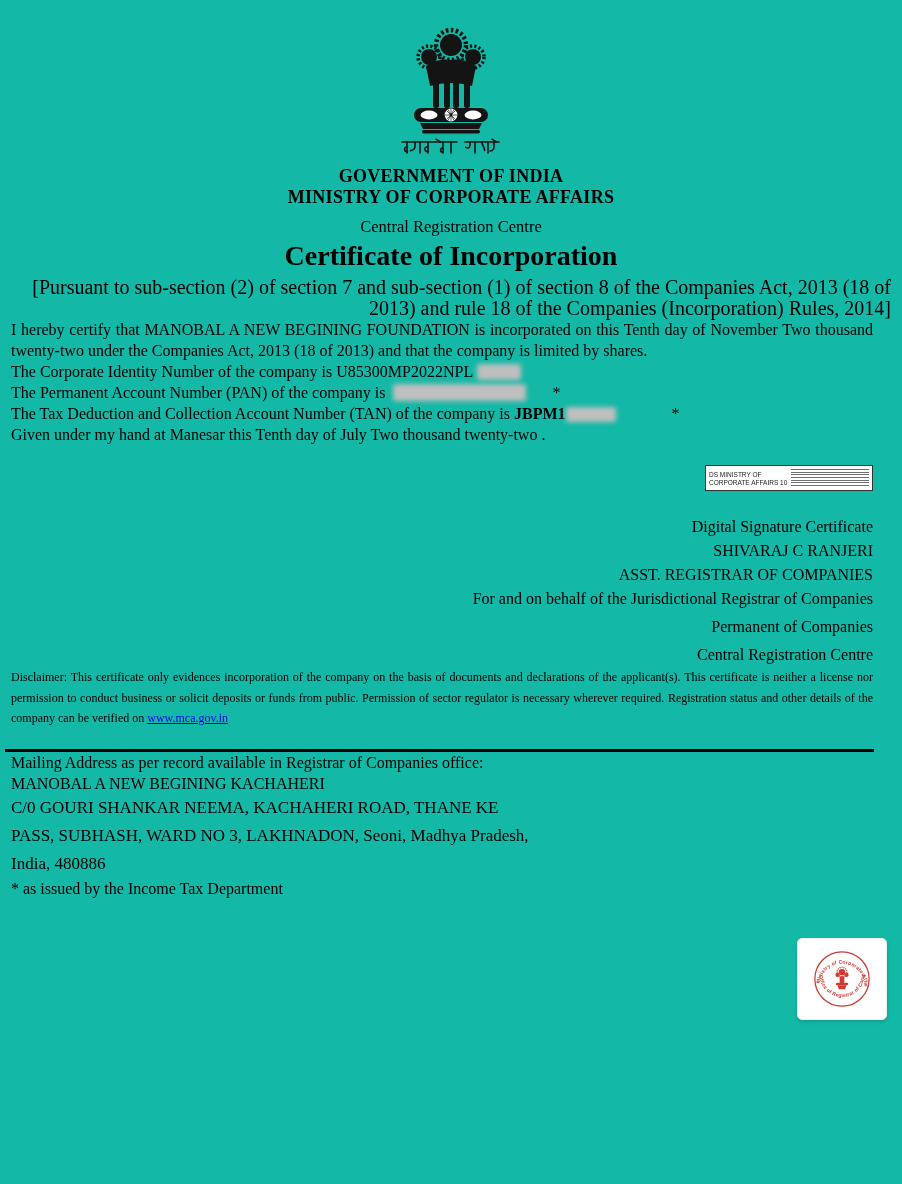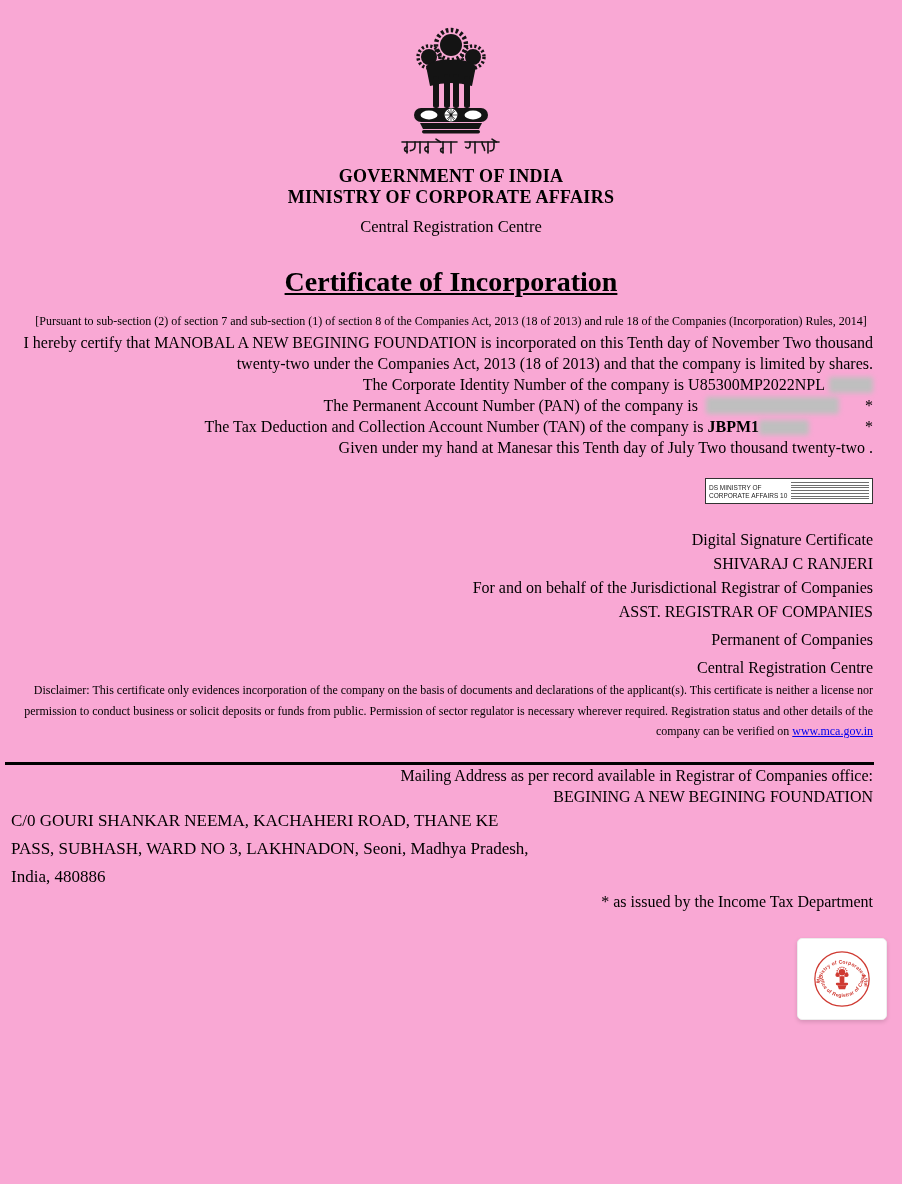--- a/index.html
+++ b/index.html
@@ -1,30 +1,30 @@
 <!DOCTYPE html>
 <html><head>
 <meta charset="utf-8">
 <style>
   html,body { margin:0; padding:0; background:#fff; }
   .page {
     width:902px; height:1184px; position:relative; overflow:hidden;
-    background:#f9a8d4; color:#000;
+    background:#14b8a6; color:#000;
     font-family:"Liberation Serif","DejaVu Serif",serif;
   }
   .masthead { padding-top:24px; text-align:center; }
   .emblem-wrap { line-height:0; }
   .motto-wrap { line-height:0; margin-top:2px; }
   .gov-line { font-weight:bold; font-size:18px; line-height:21px; letter-spacing:.3px; }
   .gov-block { margin-top:10px; }
   .centre-line { font-size:16.5px; margin-top:8px; line-height:21px; }
-  .doc-title { font-size:28px; font-weight:bold; margin-top:30px; line-height:30px;text-decoration:underline; }
-  .subtitle { font-size:12px; line-height:21px; max-width:880px; margin:14px auto 0; text-align:center; }
+  .doc-title { font-size:28px; font-weight:bold; margin-top:4px; line-height:30px; }
+  .subtitle { font-size:20px; line-height:21px; max-width:880px; margin:6px auto 0; text-align:right; }
   .content { padding:0 29px 0 11px; }
-  .content p { margin:0;text-align:right; }
+  .content p { margin:0; }
   .certify { margin-top:42px; text-align:justify; font-size:16px; line-height:21px; }
   .info { font-size:16px; line-height:21px; }
   .line-cin { margin-top:28px; }
   .line-pan { margin-top:18px; }
   .line-tan { margin-top:11px; }
   .line-given { margin-top:18px; }
   .bold { font-weight:bold; }
   .redact { display:inline-block; background:#bfbfbf; filter:blur(2.5px); border-radius:2px; vertical-align:-3px; }
   .redact-cin { width:44px; height:16px; margin-left:4px; }
   .redact-pan { width:133px; height:17px; margin-left:8px; }
@@ -139,32 +139,32 @@
     <p class="info line-given">Given under my hand at Manesar this Tenth day of July Two thousand twenty-two .</p>
 
     <div class="dsc-box">
       <div class="dsc-left">DS MINISTRY OF CORPORATE AFFAIRS 10</div>
       <div class="dsc-right"></div>
     </div>
 
     <div class="sig-block">
       <div>Digital Signature Certificate</div>
       <div>SHIVARAJ C RANJERI</div>
+      <div>ASST. REGISTRAR OF COMPANIES</div>
       <div>For and on behalf of the Jurisdictional Registrar of Companies</div>
-      <div>ASST. REGISTRAR OF COMPANIES</div>
       <div class="sig-extra">Permanent of Companies</div>
       <div class="sig-extra">Central Registration Centre</div>
     </div>
 
     <p class="disclaimer"><span>Disclaimer: This certificate only evidences incorporation of the company on the basis of documents and declarations of the applicant(s). This certificate is neither a license nor permission to conduct business or solicit deposits or funds from public. Permission of sector regulator is necessary wherever required. Registration status and other details of the company can be verified on </span><a class="mca-link" href="#">www.mca.gov.in</a></p>
 
     <hr class="rule">
 
     <p class="mailing-heading">Mailing Address as per record available in Registrar of Companies office:</p>
-    <p class="mailing-name">BEGINING A NEW BEGINING FOUNDATION</p>
+    <p class="mailing-name">MANOBAL A NEW BEGINING KACHAHERI</p>
     <div class="mailing-addr">
       <div>C/0 GOURI SHANKAR NEEMA, KACHAHERI ROAD, THANE KE</div>
       <div>PASS, SUBHASH, WARD NO 3, LAKHNADON, Seoni, Madhya Pradesh,</div>
       <div>India, 480886</div>
     </div>
 
     <p class="footnote">* as issued by the Income Tax Department</p>
   </div>
 
   <div class="stamp-box">

